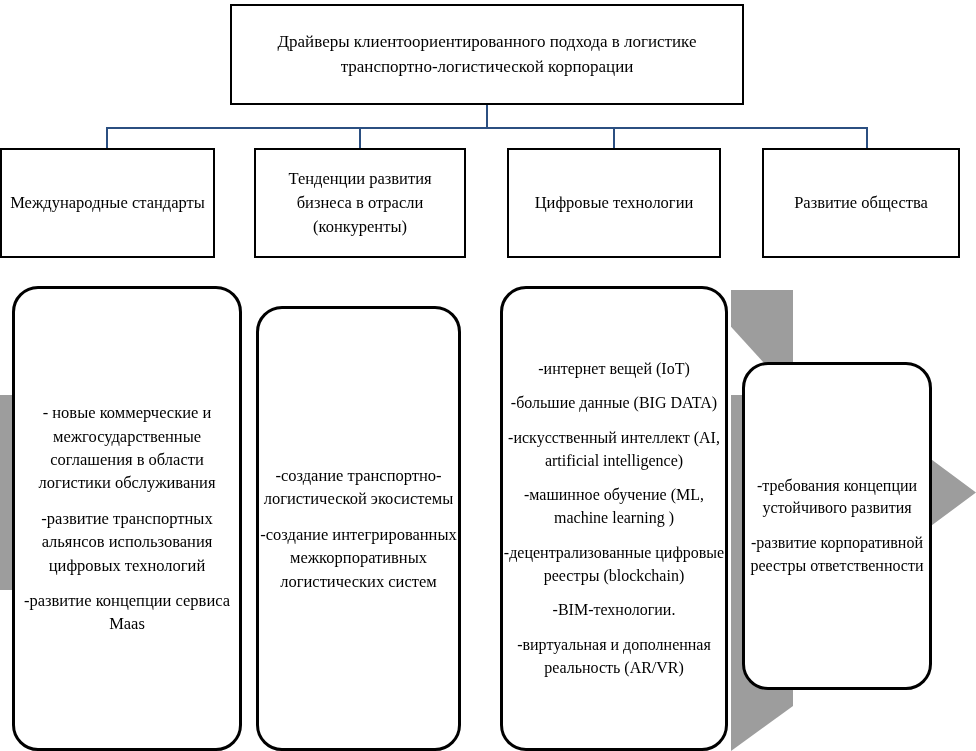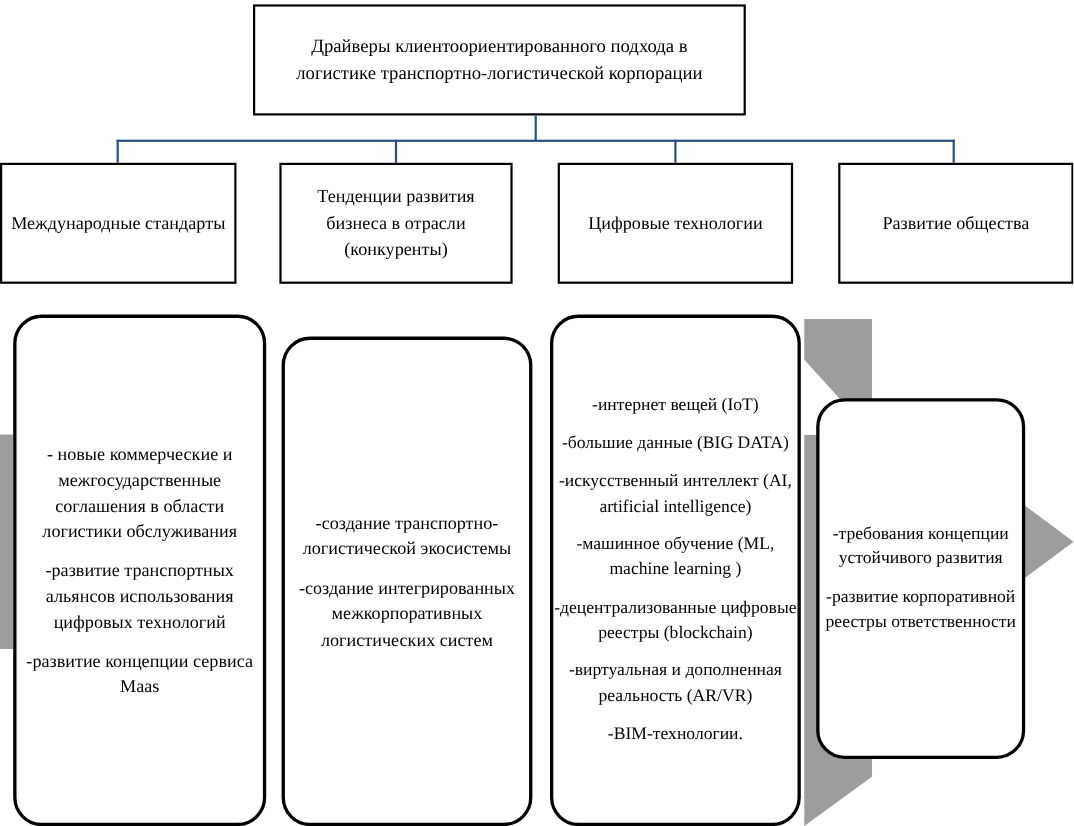--- a/index.html
+++ b/index.html
@@ -30,21 +30,21 @@
     z-index: 1;
   }
   .line.h { height: 2px; }
   .line.v { width: 2px; }
 
   
   .top-box {
     position: absolute;
     left: 230px;
     top: 4px;
-    width: 448px;
+    width: 514px;
     height: 101px;
     border: 2px solid #000;
     background: #ffffff;
     box-sizing: border-box;
     display: flex;
     align-items: center;
     justify-content: center;
     text-align: center;
     z-index: 2;
   }
@@ -69,21 +69,21 @@
     z-index: 2;
   }
   .cat-box .txt {
     font-size: 16.5px;
     line-height: 1.45;
     padding: 0 8px;
   }
   #cat-0 { left: 0px;   width: 215px; }
   #cat-1 { left: 254px; width: 212px; }
   #cat-2 { left: 507px; width: 214px; }
-  #cat-3 { left: 762px; width: 214px; }
+  #cat-3 { left: 762px; width: 198px; }
 
   .cat-box .para { margin: 0; }
   .cat-box .para + .para { margin-top: 9px; }
 
   
   .detail-box {
     position: absolute;
     border: 3px solid #000;
     border-radius: 26px;
     background: #ffffff;
@@ -97,21 +97,21 @@
   .detail-box .inner {
     font-size: 16.5px;
     line-height: 1.42;
     padding: 6px 0;
     width: 100%;
   }
   .detail-box .para { margin: 0; }
   .detail-box .para + .para { margin-top: 12px; }
 
   #det-0 { left: 12px;  top: 286px; width: 230px; height: 465px; }
-  #det-1 { left: 256px; top: 306px; width: 228px; height: 445px; }
+  #det-1 { left: 256px; top: 306px; width: 205px; height: 445px; }
   #det-2 { left: 500px; top: 286px; width: 228px; height: 465px; }
   #det-3 { left: 742px; top: 362px; width: 190px; height: 328px; }
 
   #det-2 .inner { font-size: 16px; }
   #det-3 .inner { font-size: 16px; }
 </style>
 </head>
 <body>
 
 <div id="canvas">
@@ -171,22 +171,22 @@
     </div>
   </div>
 
   <div class="detail-box" id="det-2">
     <div class="inner">
       <p class="para">-интернет вещей (IoT)</p>
       <p class="para">-большие данные (BIG DATA)</p>
       <p class="para">-искусственный интеллект (AI, artificial intelligence)</p>
       <p class="para">-машинное обучение (ML, machine learning )</p>
       <p class="para">-децентрализованные цифровые реестры (blockchain)</p>
+      <p class="para">-BIM-технологии.</p>
       <p class="para">-виртуальная и дополненная реальность (AR/VR)</p>
-      <p class="para">-BIM-технологии.</p>
     </div>
   </div>
 
   <div class="detail-box" id="det-3">
     <div class="inner">
       <p class="para">-требования концепции устойчивого развития</p>
       <p class="para">-развитие корпоративной реестры ответственности</p>
     </div>
   </div>
 

